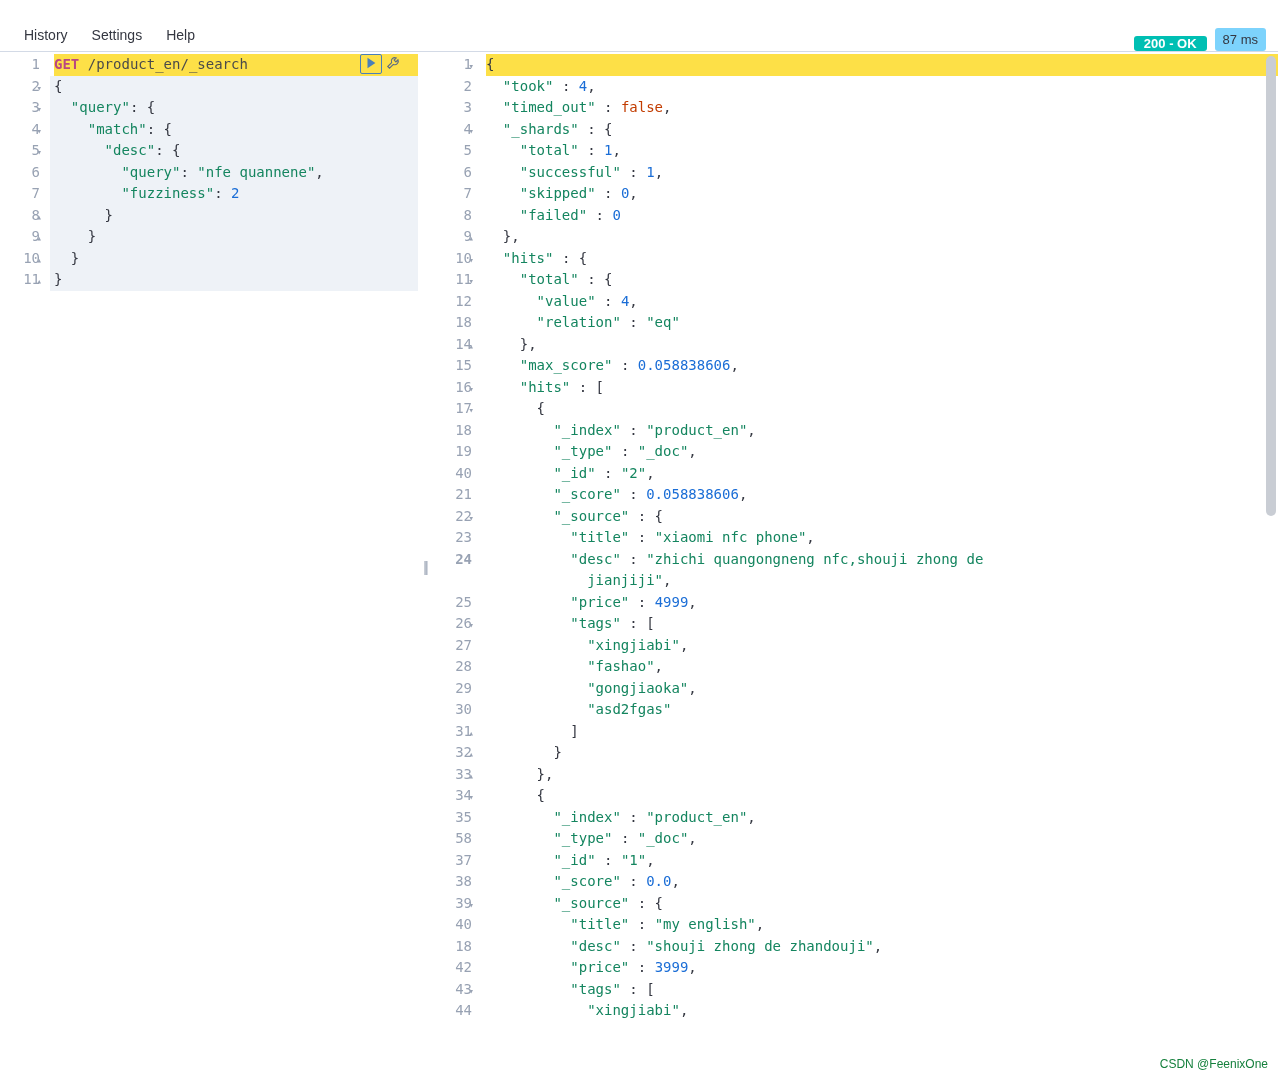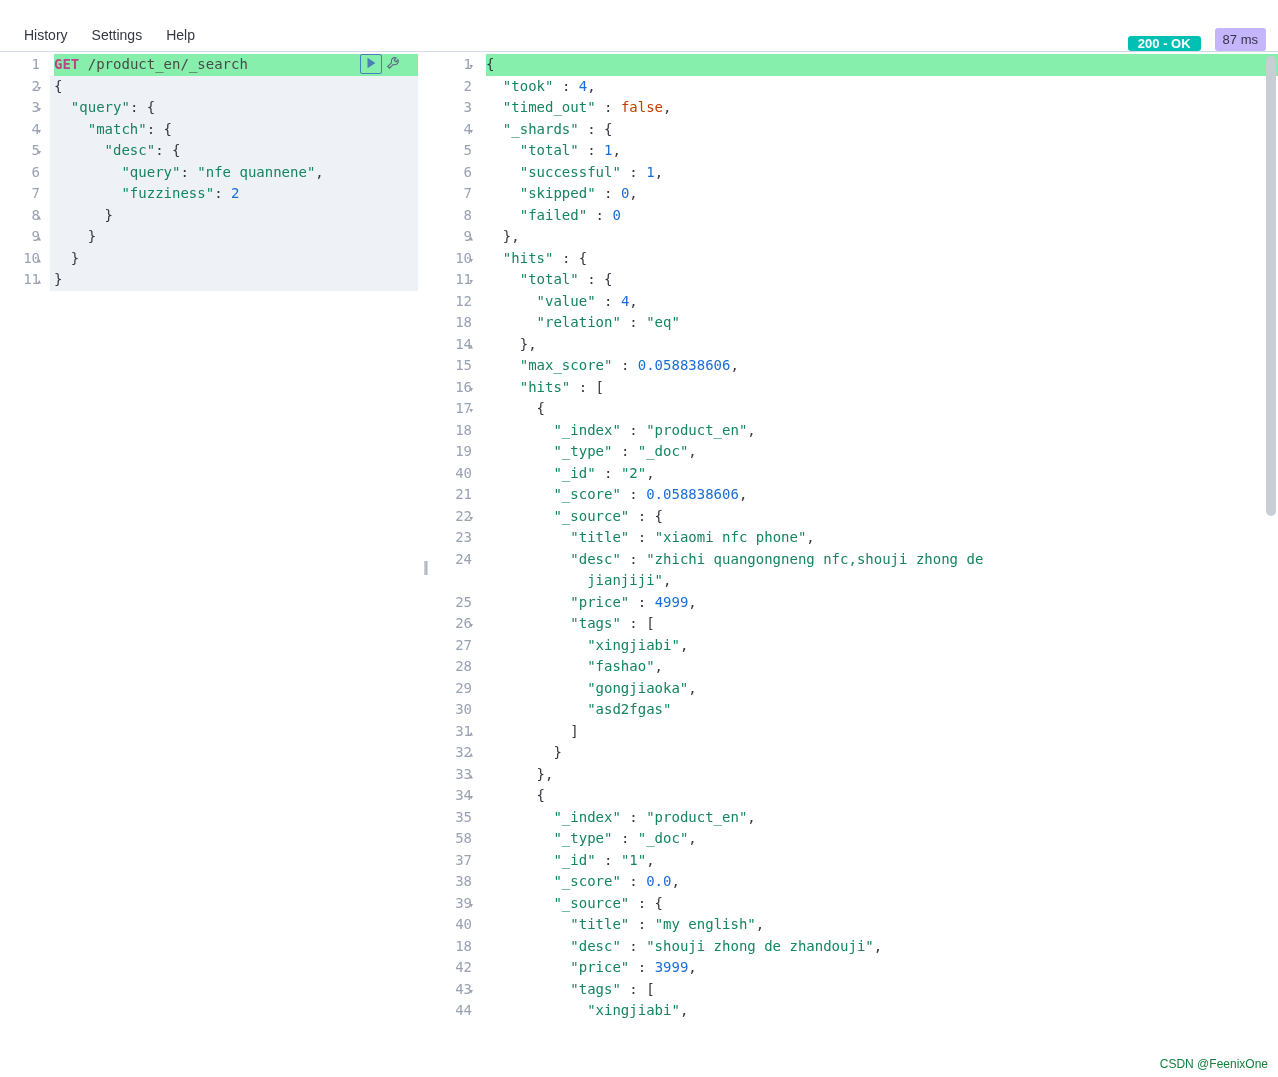--- a/index.html
+++ b/index.html
@@ -1,33 +1,33 @@
 <!DOCTYPE html>
 <html><head>
 <meta charset="utf-8">
 <style>
 *{box-sizing:border-box;margin:0;padding:0}
 body{font-family:-apple-system,BlinkMacSystemFont,"Segoe UI",Helvetica,Arial,sans-serif;font-size:14px;color:#343741;background:#fff;width:1278px;height:1077px;overflow:hidden;position:relative}
 .toolbar{display:flex;align-items:flex-end;padding:0 12px;height:52px;border-bottom:1px solid #d3dae6}
 .tb-item{padding:8px 12px;cursor:pointer;color:#343741}
 .tb-sp{flex:1}
 .status-ok{background:#00bfb3;color:#fff;padding:0 10px;border-radius:3px;font-size:13px;font-weight:600}
-.status-time{background:#c4b5fd;color:#343741;padding:4px 8px;border-radius:3px;margin-left:14px;font-size:13px}
+.status-time{background:#7dd3fc;color:#343741;padding:4px 8px;border-radius:3px;margin-left:8px;font-size:13px}
 .panes{display:flex;height:calc(100% - 48px);position:relative}
 .pane{position:relative;overflow:hidden}
 .pane.left{width:418px}
 .pane.right{flex:1}
 .sep{width:14px;display:flex;align-items:center;justify-content:center;color:#98a2b3;cursor:col-resize;letter-spacing:-2px}
 .gutter{width:50px;background:#fff;text-align:right;color:#98a2b3;font-family:Menlo,Consolas,monospace;font-size:14px;line-height:21.5px;padding:2px 10px 0 0;user-select:none;position:relative}
 .gline{height:21.5px;position:relative}
 .fold{position:absolute;right:-2px;top:2px;font-size:9px;color:#98a2b3}
 .code{flex:1;font-family:Menlo,Consolas,monospace;font-size:14px;line-height:21.5px;white-space:pre;padding:2px 0 0 4px;color:#343741;position:relative}
 .code .row{height:21.5px;display:block}
 .editor{display:flex;height:100%;position:relative}
-.curline{background:#86efac}
+.curline{background:#fde047}
 .method{color:#b94681;font-weight:700}
 .path{color:#4a4a4a}
 .key{color:#14855f}
 .str{color:#14855f}
 .num{color:#1a6dd6}
 .bool{color:#c23c00}
 .p{color:#343741}
 .actions{position:absolute;top:2px;right:14px;display:flex;gap:0;z-index:3}
 .act{width:22px;height:20px;display:flex;align-items:center;justify-content:center;cursor:pointer}
 .act.play{border:1.5px solid #4a7fb8;border-radius:2px}
@@ -101,21 +101,21 @@
           <div class="gline">14<span class="fold">▴</span></div>
           <div class="gline">15</div>
           <div class="gline">16<span class="fold">▾</span></div>
           <div class="gline">17<span class="fold">▾</span></div>
           <div class="gline">18</div>
           <div class="gline">19</div>
           <div class="gline">40</div>
           <div class="gline">21</div>
           <div class="gline">22<span class="fold">▾</span></div>
           <div class="gline">23</div>
-          <div class="gline" style="height: 43px;">24</div>
+          <div class="gline" style="height: 43px; font-weight: bold;">24</div>
           <div class="gline">25</div>
           <div class="gline">26<span class="fold">▾</span></div>
           <div class="gline">27</div>
           <div class="gline">28</div>
           <div class="gline">29</div>
           <div class="gline">30</div>
           <div class="gline">31<span class="fold">▴</span></div>
           <div class="gline">32<span class="fold">▴</span></div>
           <div class="gline">33<span class="fold">▴</span></div>
           <div class="gline">34<span class="fold">▾</span></div>

